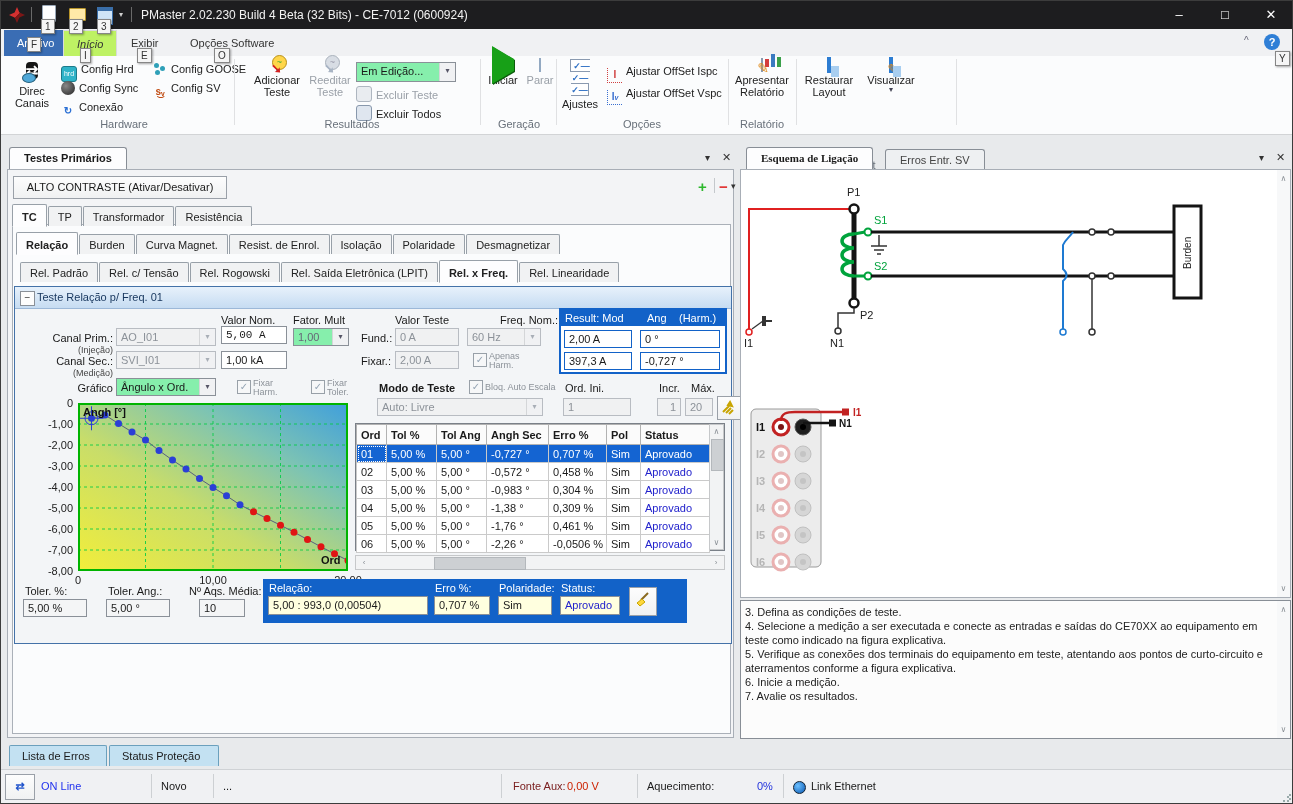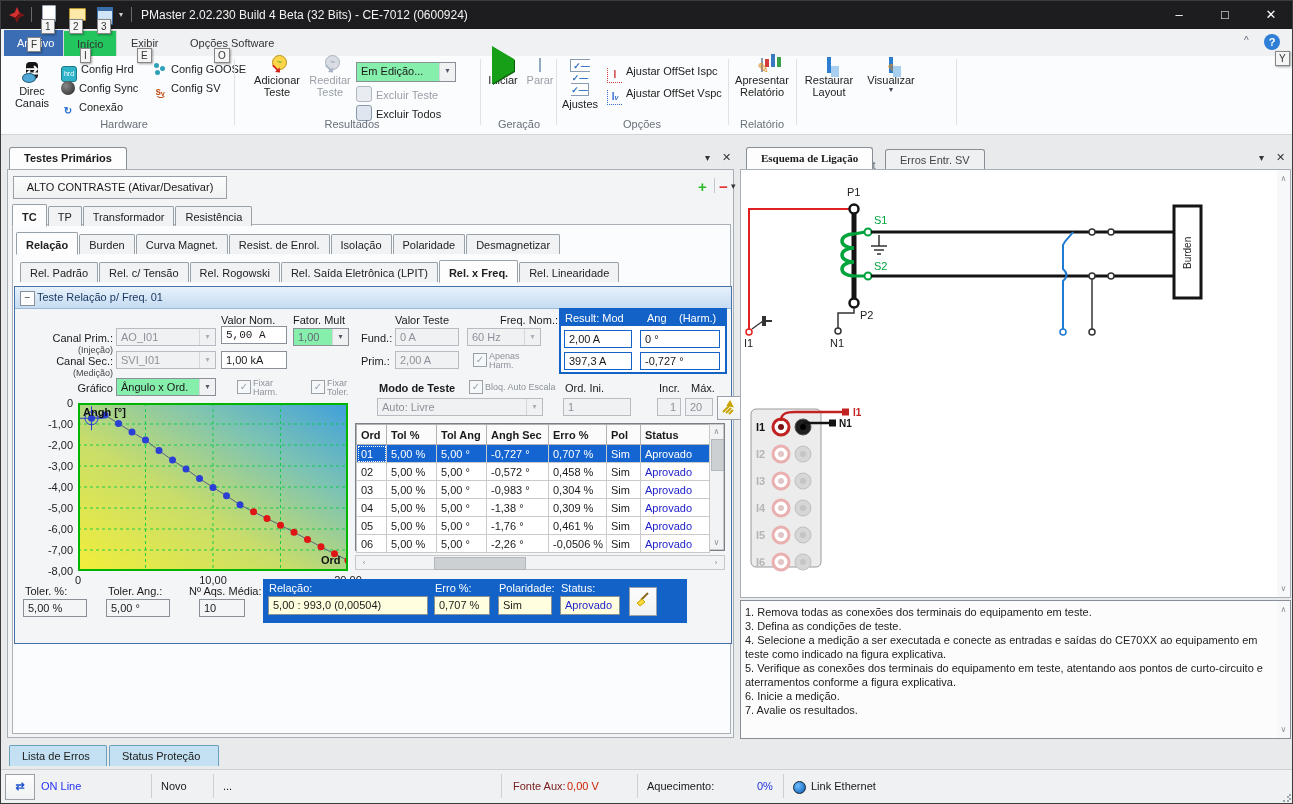--- a/index.html
+++ b/index.html
@@ -11,21 +11,21 @@
   .title-text{position:absolute;left:140px;top:7px;font-size:12px;color:#f2f2f2;white-space:nowrap;}
   .tsep{position:absolute;top:6px;width:1px;height:15px;background:#6a6a6a;}
   .wbtn{position:absolute;top:0;width:46px;height:28px;text-align:center;line-height:28px;color:#fff;font-size:13px;}
   .keytip{position:absolute;background:#f5f5f5;border:1px solid #868686;color:#333;font-size:10px;
           line-height:13px;padding:0 3px;box-shadow:1px 1px 2px rgba(0,0,0,.35);z-index:60;}
   .qat{position:absolute;top:4px;width:20px;height:19px;text-align:center;}
   
   .ribbontabs{left:0;top:28px;width:1293px;height:27px;background:#f0f1f3;border-bottom:1px solid #e3e4e6;}
   .rtab{position:absolute;top:1px;height:26px;line-height:26px;padding:0 13px;color:#333;}
   .rtab.file{background:#3a6db4;color:#fff;}
-  .rtab.sel{background:#22c55e;border:1px solid #d9dadc;border-bottom:none;}
+  .rtab.sel{background:#bef264;border:1px solid #d9dadc;border-bottom:none;font-style:italic;}
   .ribbonbody{left:0;top:55px;width:1293px;height:78px;background:#fbfcfd;border-bottom:1px solid #d2d4d6;}
   .rsep{position:absolute;top:3px;width:1px;height:66px;background:#e0e1e3;}
   .rgl{position:absolute;top:62px;font-size:11px;color:#68707a;text-align:center;width:120px;margin-left:-60px;}
   .rbtn{position:absolute;text-align:center;color:#222;}
   .rbtn .cap{line-height:12px;margin-top:3px;}
   .rbtn.dis{color:#9aa0a8;}
   .sitem{position:absolute;height:17px;line-height:17px;white-space:nowrap;color:#222;}
   .sitem .si{display:inline-block;vertical-align:-3px;margin-right:4px;}
   .sitem.dis{color:#9aa0a8;}
   
@@ -310,21 +310,21 @@
           <span class="ca">▾</span>
         </div>
 
       <div class="lbl" style="left:2px;top:68px;width:96px;text-align:right;">Canal Sec.:</div>
       <div class="lbl sub" style="left:2px;top:80px;width:96px;text-align:right;">(Medição)</div>
       <div class="combo dis abs" style="left:101px;top:64px;width:100px;height:18px;">
           <span class="cv">SVI_I01</span>
           <span class="ca">▾</span>
         </div>
       <div class="field abs" style="left:206px;top:64px;width:66px;height:18px;">1,00 kA</div>
-      <div class="lbl" style="left:346px;top:68px;">Prim.:</div>
+      <div class="lbl" style="left:346px;top:68px;">Fixar.:</div>
       <div class="field dis abs" style="left:380px;top:64px;width:64px;height:18px;">2,00 A</div>
       <div class="chkbox" style="left:458px;top:66px;">✓</div>
       <div class="chklbl" style="left:474px;top:65px;width:42px;">Apenas Harm.</div>
 
       <div class="lbl" style="left:2px;top:95px;width:96px;text-align:right;">Gráfico</div>
       <div class="combo abs" style="left:101px;top:91px;width:100px;height:18px;">
           <span class="cv">Ângulo x Ord.</span>
           <span class="ca">▾</span>
         </div>
       <div class="chkbox" style="left:222px;top:93px;">✓</div>
@@ -628,21 +628,20 @@
         </g>
     </svg>
     <div class="sb" style="right:0;top:0;width:13px;height:427px;border:none;background:#f7f8f9;">
       <span class="ar" style="top:2px;">∧</span>
       <span class="ar" style="bottom:2px;">∨</span>
     </div>
   </div>
 
   <div class="abs" style="left:739px;top:599px;width:551px;height:139px;background:#fcfcfc;border:1px solid #888e96;box-sizing:border-box;">
     <div id="instructions" style="position:absolute;left:4px;top:4px;right:18px;line-height:14px;color:#222;">
-        <div>1. Remova todas as conexões dos terminais do equipamento em teste.</div>
         <div>3. Defina as condições de teste.</div>
         <div>4. Selecione a medição a ser executada e conecte as entradas e saídas do CE70XX ao equipamento em teste como indicado na figura explicativa.</div>
         <div>5. Verifique as conexões dos terminais do equipamento em teste, atentando aos pontos de curto-circuito e aterramentos conforme a figura explicativa.</div>
         <div>6. Inicie a medição.</div>
         <div>7. Avalie os resultados.</div>
       </div>
     <div class="sb" style="right:0;top:0;width:13px;height:137px;border:none;background:#f7f8f9;">
       <span class="ar" style="top:2px;">∧</span>
       <span class="ar" style="bottom:2px;">∨</span>
     </div>

